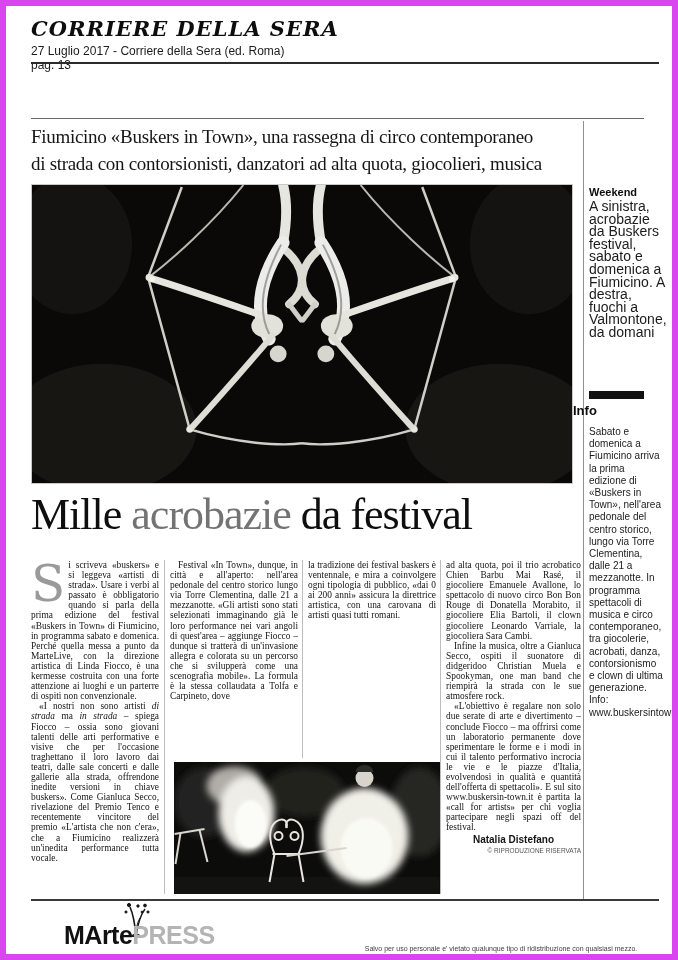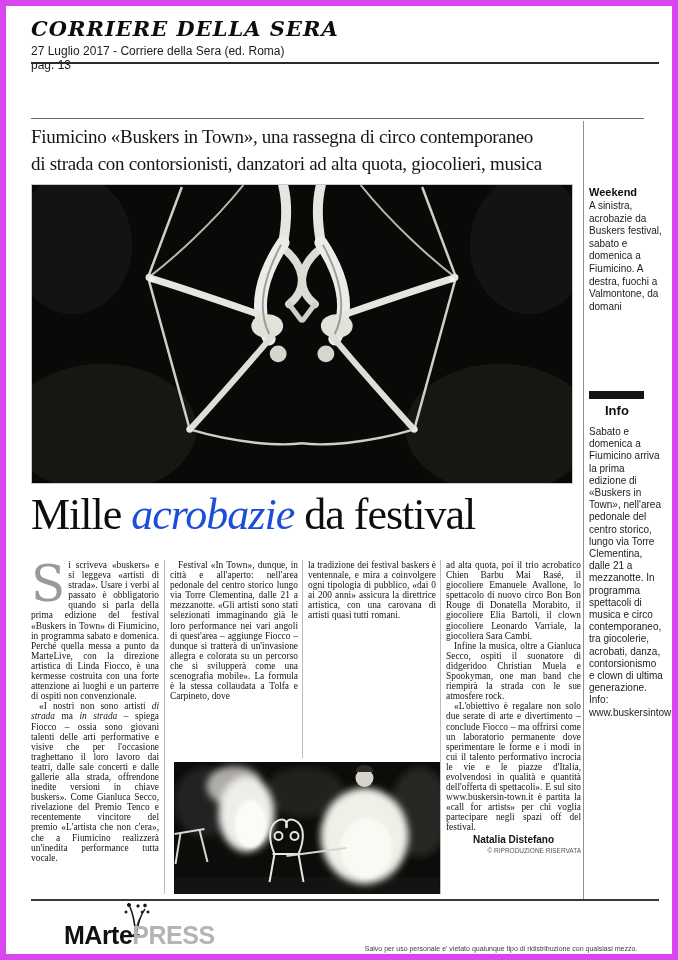--- a/index.html
+++ b/index.html
@@ -33,21 +33,21 @@
   .photo-main {
     position:absolute; left:25px; top:178px; width:542px; height:300px;
     background:#0a0908; border:1px solid #c9c9c9;
   }
   
   .headline {
     position:absolute; left:25px; top:480px; width:552px;
     font-size:44px; line-height:58px; letter-spacing:-1px; color:#0e0e0e;
     white-space:nowrap;
   }
-  .headline .accent { color:#1d4ed8;font-style:italic; }
+  .headline .accent { color:#737373; }
   
   .article { position:absolute; left:25px; top:554px; width:550px; height:338px; }
   .col {
     position:absolute; top:0; width:128px; overflow:hidden;
     font-size:9.4px; line-height:10.1px; text-align:justify; color:#141414;
   }
   .col p { text-indent:8px; margin:0; }
   .col p.noindent { text-indent:0; }
   .col-1 { left:0;     height:338px; }
   .col-2 { left:139px; height:198px; }
@@ -68,23 +68,23 @@
   .copyright {
     font-family:"Liberation Sans", sans-serif; font-size:6.5px;
     color:#555; text-align:right; margin-top:1px;
   }
   
   .photo-fire { position:absolute; left:143px; top:202px; width:266px; height:132px; background:#0c0c0a; }
   
   .weekend { position:absolute; left:583px; top:180px; width:80px;
     font-family:"Liberation Sans", sans-serif; }
   .weekend .title { font-weight:bold; font-size:11px; margin-bottom:2px; color:#0d0d0d;}
-  .weekend .txt { font-size:10px; line-height:12.6px; color:#1b1b1b; }
+  .weekend .txt { font-size:14px; line-height:12.6px; color:#1b1b1b; }
   .info-bar { position:absolute; left:583px; top:385px; width:55px; height:8px; background:#121212; }
-  .info-title { position:absolute; left:599px; top:397px;
+  .info-title { position:absolute; left:567px; top:397px;
     font-family:"Liberation Sans", sans-serif; font-weight:bold; font-size:13px; color:#0d0d0d; }
   .info-txt { position:absolute; left:583px; top:420px; width:74px;
     font-family:"Liberation Sans", sans-serif; font-size:10px; line-height:12.2px; color:#1b1b1b; }
   
   .rule-bottom { position:absolute; left:25px; top:893px; width:628px; height:2px; background:#3a3a3a; }
   .press-logo { position:absolute; left:58px; top:915px;
     font-family:"Liberation Sans", sans-serif; font-weight:bold;
     font-size:25px; letter-spacing:-0.5px; white-space:nowrap; }
   .press-logo .p1 { color:#111; }
   .press-logo .p2 { color:#b4b4b4; }

